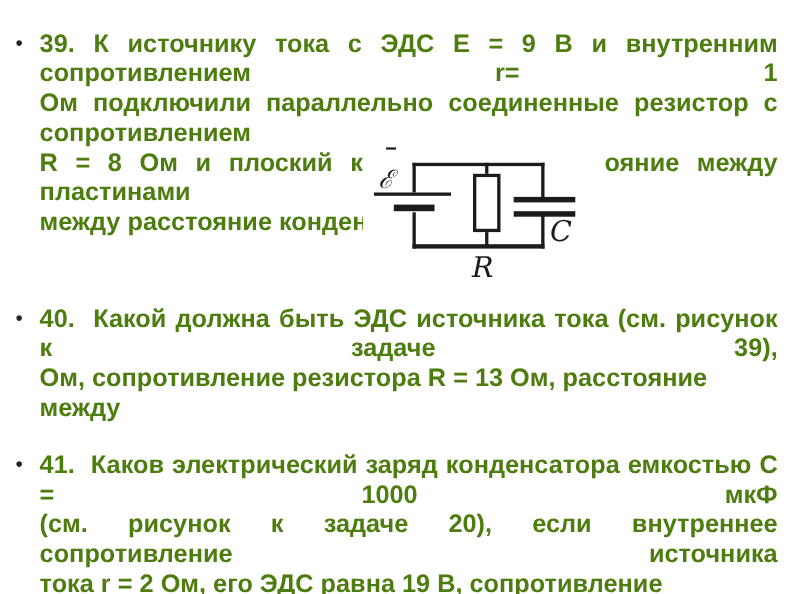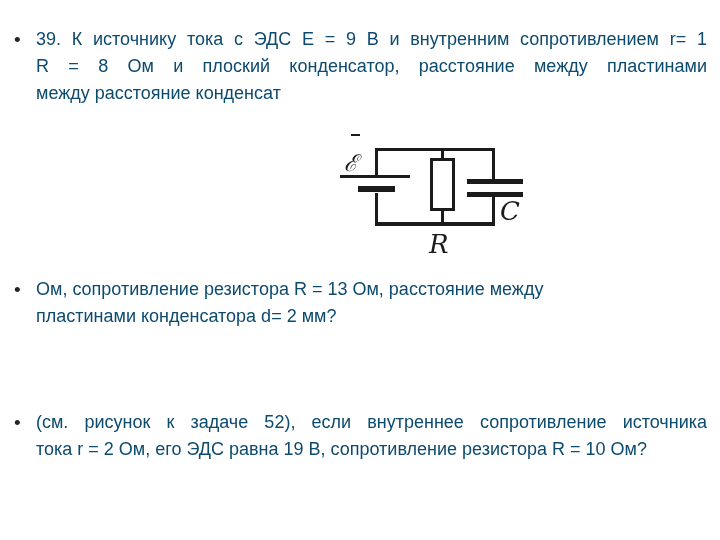--- a/index.html
+++ b/index.html
@@ -1,20 +1,20 @@
 <!DOCTYPE html>
 <html><head>
 <meta charset="utf-8">
 <style>
   * { margin:0; padding:0; box-sizing:border-box; }
   html,body { width:720px; height:540px; background:#ffffff; overflow:hidden;
               font-family:"Liberation Sans", sans-serif; }
   .para { position:absolute; left:12px; right:13px; }
-  .line { position:relative; padding-left:24px; font-size:18px; line-height:27px;
-          color:#0c4a6e; text-align:left; white-space:normal; }
+  .line { position:relative; padding-left:24px; font-size:23px; line-height:27px;
+          color:#4d7c0f; text-align:left; white-space:normal;font-weight:bold; }
   .line.just { text-align:justify; text-align-last:justify; }
   .bullet { position:absolute; left:2px; top:3px; font-size:19px; color:#23252c; }
 
   
   #circuit { position:absolute; left:330px; top:126px; width:220px; height:136px;
              background:#ffffff; }
   .wire, .plate { position:absolute; background:#1b1b1b; }
   #resistor { position:absolute; left:100px; top:32px; width:25px; height:53px;
               border:3px solid #1b1b1b; background:#ffffff; }
   .figlabel { position:absolute; color:#1b1b1b;
@@ -23,20 +23,21 @@
   #minus-mark { position:absolute; left:21px; top:8px; width:9px; height:2px; background:#1b1b1b; }
   #cap-label { left:170px; top:70px; font-size:26px; }
   #res-label { left:99px; top:103px; font-size:26px; }
 </style>
 </head>
 <body>
 
 <div class="para" style="top:26px;">
   <span class="bullet">•</span>
   <div class="line just">39. К источнику тока с ЭДС E = 9 В и внутренним сопротивлением r= 1</div>
+  <div class="line just">Ом подключили параллельно соединенные резистор с сопротивлением</div>
   <div class="line just">R = 8 Ом и плоский конденсатор, расстояние между пластинами</div>
   <div class="line">между расстояние конденсат</div>
 </div>
 
 <div id="circuit">
 
   <div class="wire" style="left:45px; top:22px; width:120px; height:3px;"></div>
   <div class="wire" style="left:45px; top:96px; width:120px; height:4px;"></div>
   <div class="wire" style="left:45px; top:22px; width:3px; height:27px;"></div>
   <div class="wire" style="left:45px; top:67px; width:3px; height:33px;"></div>
@@ -54,21 +55,22 @@
   <div class="plate" style="left:137px; top:66px; width:56px; height:5px;"></div>
 
   <div id="minus-mark"></div>
   <div class="figlabel" id="emf-label">ℰ</div>
   <div class="figlabel" id="cap-label">C</div>
   <div class="figlabel" id="res-label">R</div>
 </div>
 
 <div class="para" style="top:276px;">
   <span class="bullet">•</span>
+  <div class="line just">40. &nbsp;Какой должна быть ЭДС источника тока (см. рисунок к задаче 39),</div>
   <div class="line">Ом, сопротивление резистора R = 13 Ом, расстояние между</div>
-  <div class="line">пластинами конденсатора d= 2 мм?</div>
 </div>
 
 <div class="para" style="top:409px;">
   <span class="bullet">•</span>
-  <div class="line just">(см. рисунок к задаче 52), если внутреннее сопротивление источника</div>
+  <div class="line just">41. &nbsp;Каков электрический заряд конденсатора емкостью С = 1000 мкФ</div>
+  <div class="line just">(см. рисунок к задаче 20), если внутреннее сопротивление источника</div>
   <div class="line">тока r = 2 Ом, его ЭДС равна 19 В, сопротивление резистора R = 10 Ом?</div>
 </div>
 
 </body></html>

